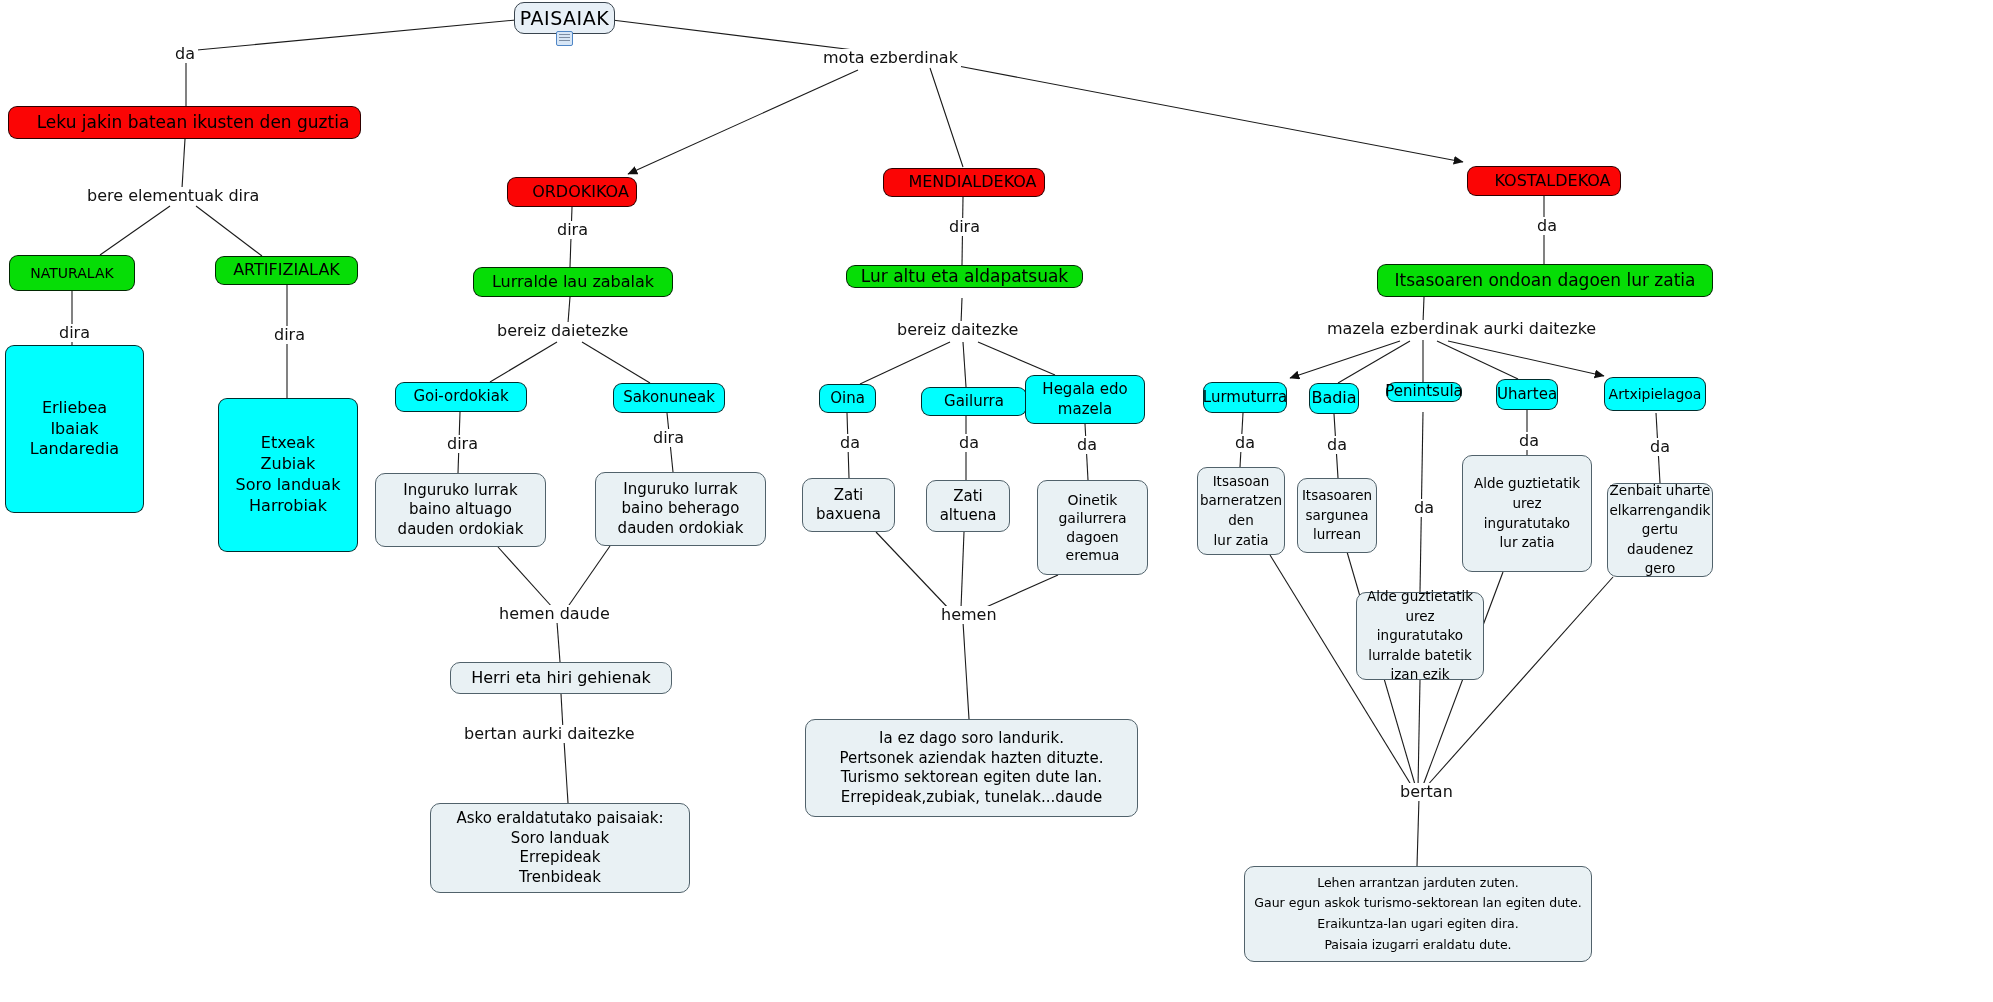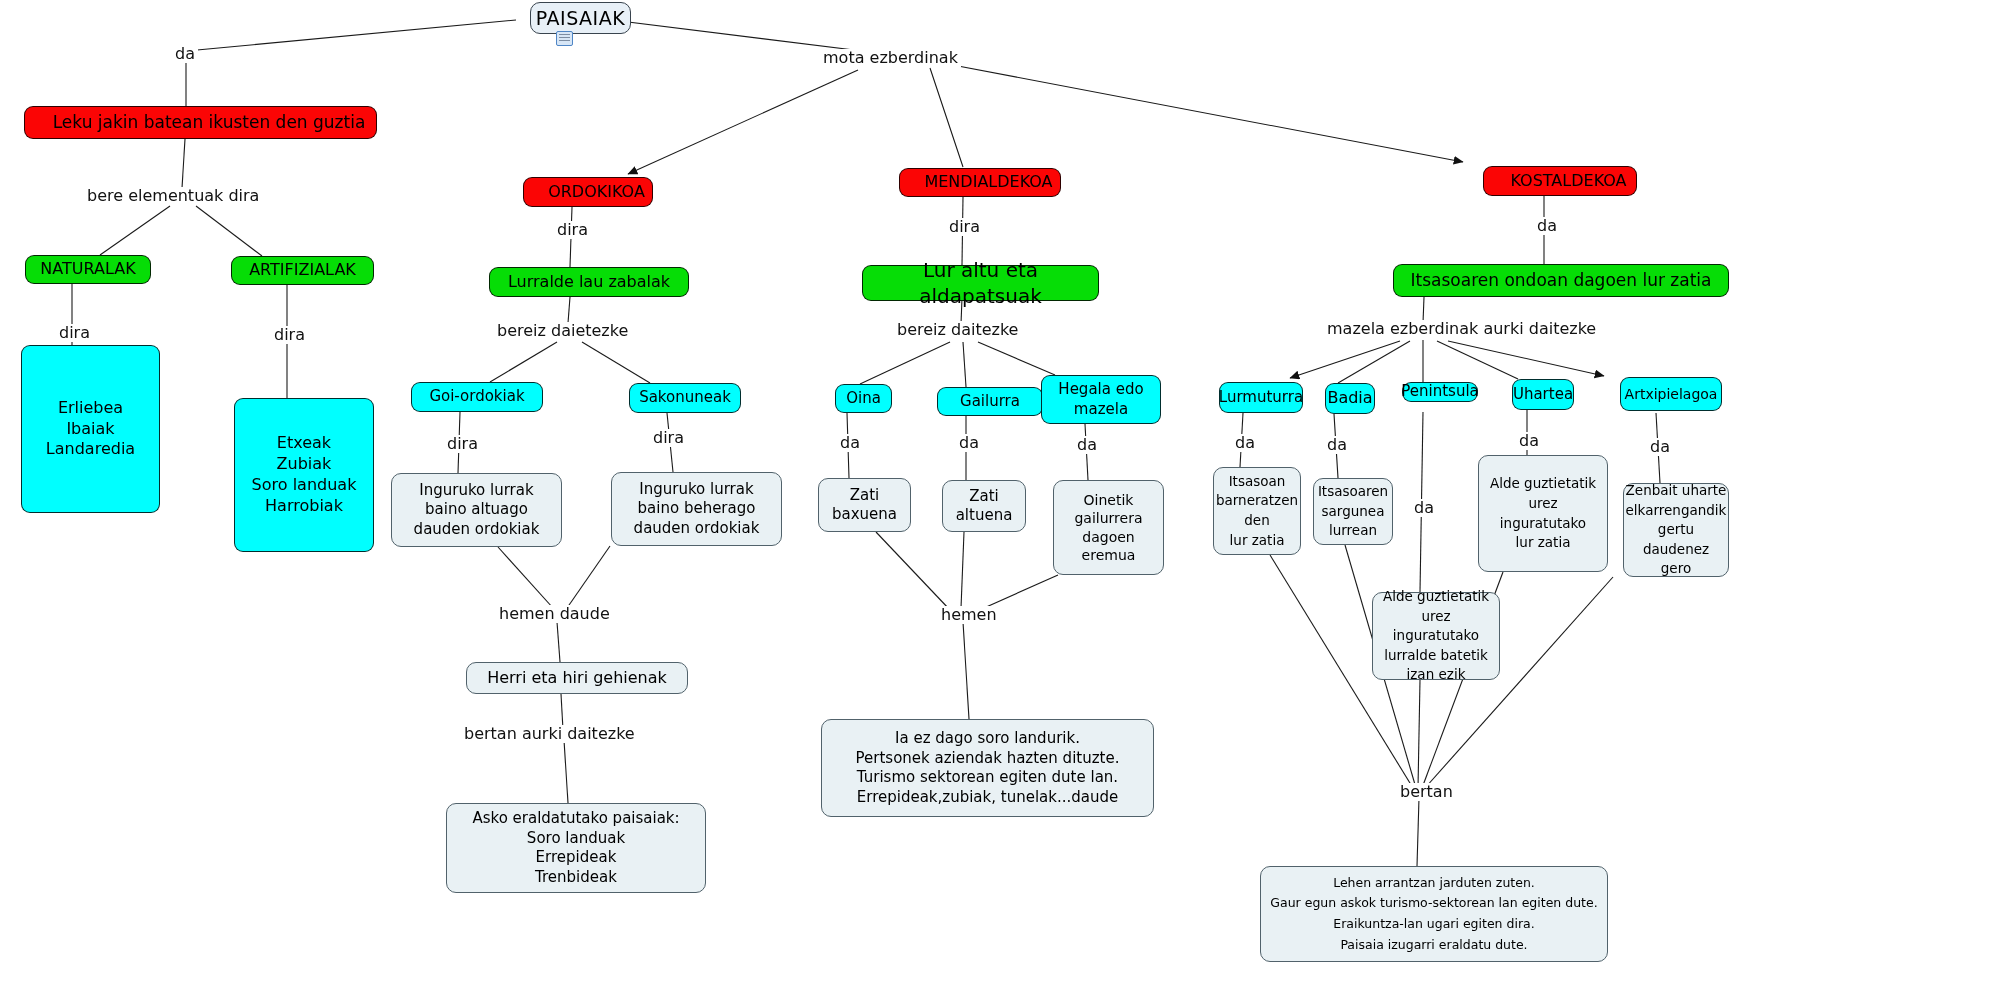--- a/index.html
+++ b/index.html
@@ -4,21 +4,21 @@
 <style>
   html,body{margin:0;padding:0;background:#fff;}
   #canvas{
     position:relative;width:1993px;height:1002px;overflow:hidden;background:#ffffff;
     font-family:"DejaVu Sans","Liberation Sans",sans-serif;color:#000;
   }
   #wires{position:absolute;left:0;top:0;z-index:0;}
   .node{
     position:absolute;display:flex;align-items:center;justify-content:center;
     text-align:center;white-space:pre-line;box-sizing:border-box;color:#000;
-    z-index:2;line-height:1.3;margin-left:16px;
+    z-index:2;line-height:1.3;
   }
   .topic{border:1.6px solid rgba(0,0,0,.82);border-radius:9px;padding:2px 6px;}
   .red{background:#fb0505;padding-left:23px;}
   .green{background:#06dd06;}
   .cyan{background:#00ffff;}
   .panel{
     background:#e9f1f4;border:1.3px solid #51626b;border-radius:10px;
     padding:4px 6px;font-size:15px;
   }
   .panel-sm{font-size:13.5px;line-height:1.45;}
@@ -111,21 +111,21 @@
       <line x1="1419" y1="798" x2="1417" y2="866"></line>
     </g>
   </svg>
 
   <div class="node root" style="left:514px;top:2px;width:101px;height:32px">PAISAIAK</div>
   <div class="res-icon" style="left:556px;top:31px">
     <div class="res-inner"></div>
   </div>
 
   <div class="node topic red" style="left:8px;top:106px;width:353px;height:33px;font-size:17px">Leku jakin batean ikusten den guztia</div>
-  <div class="node topic green" style="left:9px;top:255px;width:126px;height:29px;font-size:16px">NATURALAK</div>
+  <div class="node topic green" style="left:9px;top:255px;width:126px;height:36px;font-size:14px">NATURALAK</div>
   <div class="node topic green" style="left:215px;top:256px;width:143px;height:29px;font-size:16px">ARTIFIZIALAK</div>
   <div class="node topic cyan" style="left:5px;top:345px;width:139px;height:168px;font-size:16px">Erliebea
 Ibaiak
 Landaredia</div>
   <div class="node topic cyan" style="left:218px;top:398px;width:140px;height:154px;font-size:16px">Etxeak
 Zubiak
 Soro landuak
 Harrobiak</div>
 
   <div class="node topic red" style="left:507px;top:177px;width:130px;height:30px;font-size:16px">ORDOKIKOA</div>
@@ -138,21 +138,21 @@
   <div class="node panel" style="left:595px;top:472px;width:171px;height:74px">Inguruko lurrak
 baino beherago
 dauden ordokiak</div>
   <div class="node panel" style="left:450px;top:662px;width:222px;height:32px;font-size:16px">Herri eta hiri gehienak</div>
   <div class="node panel" style="left:430px;top:803px;width:260px;height:90px">Asko eraldatutako paisaiak:
 Soro landuak
 Errepideak
 Trenbideak</div>
 
   <div class="node topic red" style="left:883px;top:168px;width:162px;height:29px;font-size:16px">MENDIALDEKOA</div>
-  <div class="node topic green" style="left:846px;top:265px;width:237px;height:36px;font-size:20px">Lur altu eta aldapatsuak</div>
+  <div class="node topic green" style="left:846px;top:265px;width:237px;height:23px;font-size:17px">Lur altu eta aldapatsuak</div>
   <div class="node topic cyan" style="left:819px;top:384px;width:57px;height:29px;font-size:15px">Oina</div>
   <div class="node topic cyan" style="left:921px;top:387px;width:106px;height:29px;font-size:15px">Gailurra</div>
   <div class="node topic cyan" style="left:1025px;top:375px;width:120px;height:49px;font-size:15px">Hegala edo
 mazela</div>
   <div class="node panel" style="left:802px;top:478px;width:93px;height:54px">Zati
 baxuena</div>
   <div class="node panel" style="left:926px;top:480px;width:84px;height:52px">Zati
 altuena</div>
   <div class="node panel" style="left:805px;top:719px;width:333px;height:98px">Ia ez dago soro landurik.
 Pertsonek aziendak hazten dituzte.
@@ -167,21 +167,21 @@
   <div class="node topic green" style="left:1377px;top:264px;width:336px;height:33px;font-size:17px">Itsasoaren ondoan dagoen lur zatia</div>
   <div class="node topic cyan" style="left:1203px;top:382px;width:84px;height:31px;font-size:15px">Lurmuturra</div>
   <div class="node topic cyan" style="left:1309px;top:383px;width:50px;height:31px;font-size:16px">Badia</div>
   <div class="node topic cyan" style="left:1386px;top:382px;width:76px;height:20px;font-size:15px">Penintsula</div>
   <div class="node topic cyan" style="left:1496px;top:379px;width:62px;height:31px;font-size:15px">Uhartea</div>
   <div class="node topic cyan" style="left:1604px;top:377px;width:102px;height:34px;font-size:14px">Artxipielagoa</div>
   <div class="node panel panel-sm" style="left:1197px;top:467px;width:88px;height:88px">Itsasoan
 barneratzen
 den
 lur zatia</div>
-  <div class="node panel panel-sm" style="left:1297px;top:478px;width:80px;height:67px">Itsasoaren
+  <div class="node panel panel-sm" style="left:1297px;top:478px;width:80px;height:75px">Itsasoaren
 sargunea
 lurrean</div>
   <div class="node panel panel-sm" style="left:1356px;top:592px;width:128px;height:88px">Alde guztietatik
 urez inguratutako
 lurralde batetik
 izan ezik</div>
   <div class="node panel panel-sm" style="left:1462px;top:455px;width:130px;height:117px">Alde guztietatik
 urez inguratutako
 lur zatia</div>
   <div class="node panel panel-sm" style="left:1607px;top:483px;width:106px;height:94px">Zenbait uharte

